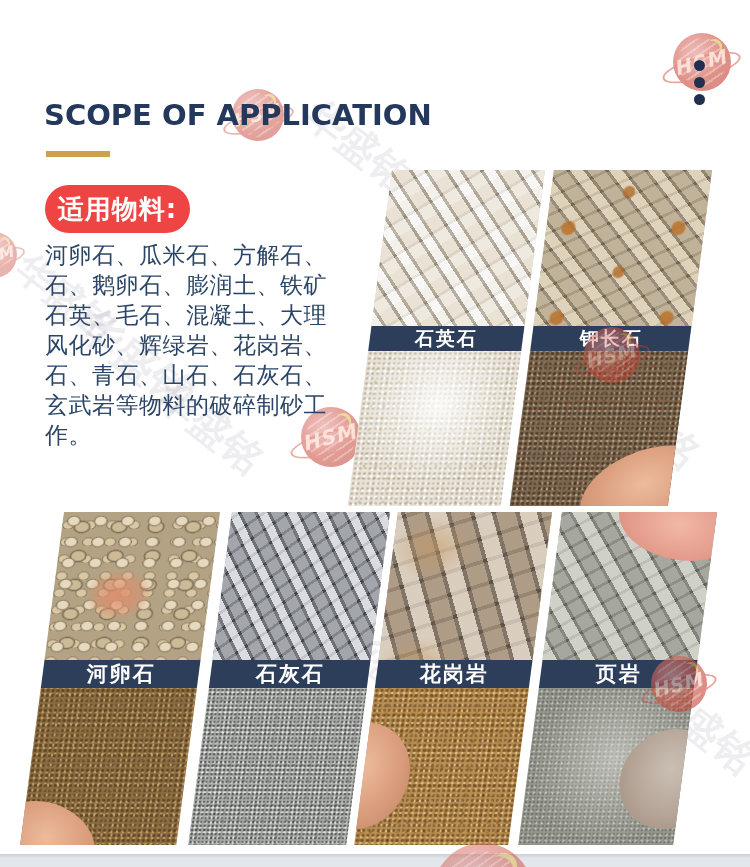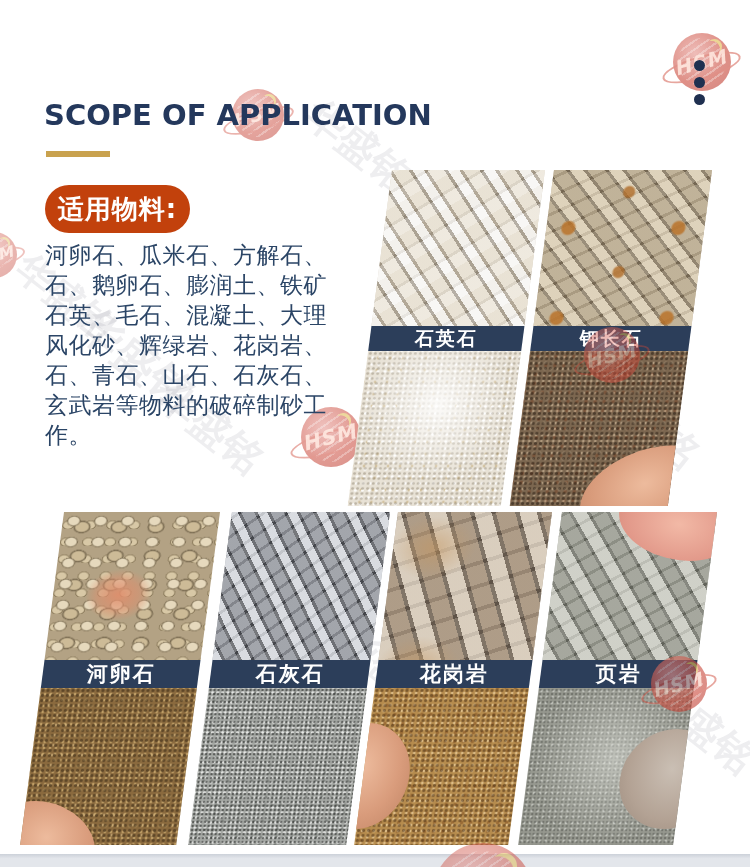--- a/index.html
+++ b/index.html
@@ -10,21 +10,21 @@
   .hdr-title{position:absolute;left:43px;top:22px;z-index:3;font-size:48px;line-height:56px;
              font-weight:bold;color:#24385c;letter-spacing:2px;white-space:nowrap;}
   .hdr-sub{position:absolute;left:44px;top:98px;z-index:3;font-size:29px;font-weight:bold;
            color:#24385c;letter-spacing:0px;white-space:nowrap;}
   .goldbar{position:absolute;left:46px;top:151px;width:64px;height:6px;background:#c9a24e;z-index:3;}
   .dots{position:absolute;left:694px;top:60px;z-index:3;}
   .dots i{display:block;width:11px;height:11px;border-radius:50%;background:#1f3050;margin:0 0 6px 0;}
 
   
   .badge{position:absolute;left:45px;top:185px;width:145px;height:48px;border-radius:24px;
-         background:#c2410c;display:flex;align-items:center;justify-content:center;z-index:3;}
+         background:#ef4444;display:flex;align-items:center;justify-content:center;z-index:3;}
   .badge span{color:#ffffff;font-size:26px;font-weight:bold;letter-spacing:1px;}
   .para{position:absolute;left:45px;top:240px;z-index:3;color:#2b4566;}
   .para .pline{font-size:23px;line-height:30px;letter-spacing:.5px;white-space:nowrap;font-weight:500;}
 
   
   .col{position:absolute;transform:skewX(-7.5deg);transform-origin:0 0;z-index:4;}
   .ph{position:relative;width:100%;overflow:hidden;}
   .bar{width:100%;background:#2c3e5a;display:flex;align-items:center;justify-content:center;}
   .bar span{transform:skewX(7.5deg);color:#ffffff;font-weight:bold;letter-spacing:2px;}
   .gal-top .rock{height:156px}.gal-top .bar{height:25px}.gal-top .sand{height:155px}

